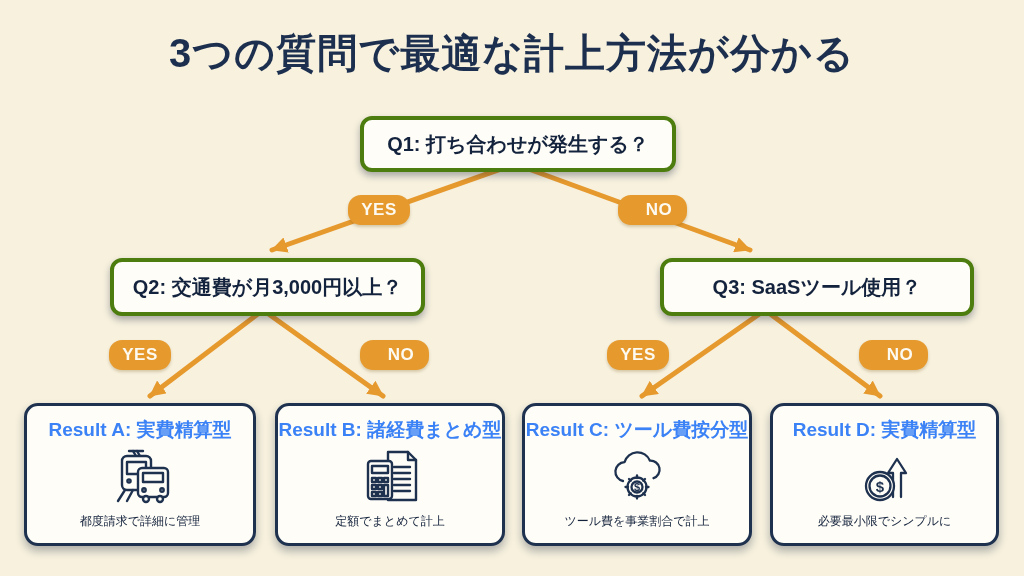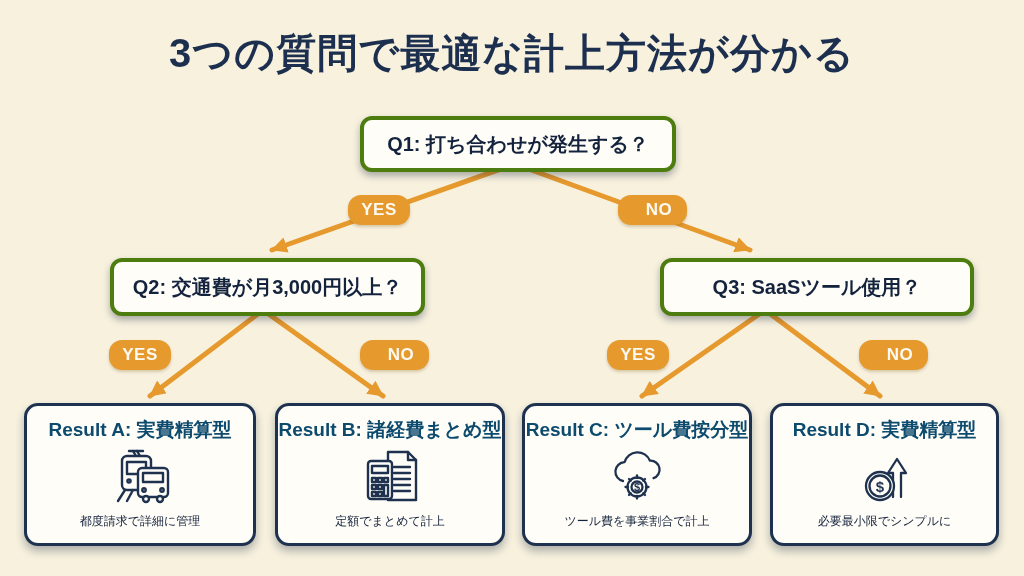--- a/index.html
+++ b/index.html
@@ -41,21 +41,21 @@
     position:absolute;z-index:2;top:403px;height:143px;background:#fffdf7;
     border:3px solid #1e3250;border-radius:14px;
     display:flex;flex-direction:column;align-items:center;justify-content:space-between;
     padding:11px 6px 13px 6px;box-sizing:border-box;
     box-shadow:0 5px 8px rgba(25,35,60,.33);
   }
   #resultA{left:24px;width:232px;}
   #resultB{left:275px;width:230px;}
   #resultC{left:522px;width:230px;}
   #resultD{left:770px;width:229px;}
-  .result .rtitle{font-size:19px;font-weight:800;color:#0c4a6e;white-space:nowrap;}
+  .result .rtitle{font-size:19px;font-weight:800;color:#3b82f6;white-space:nowrap;}
   .result .rcaption{font-size:12px;font-weight:400;color:#14233d;white-space:nowrap;}
   .result .ricon{flex:1;display:flex;align-items:center;justify-content:center;}
   .ricon svg{display:block;}
 </style>
 </head>
 <body>
 
 <div class="stage">
 
   <div class="title">3つの質問で最適な計上方法が分かる</div>

